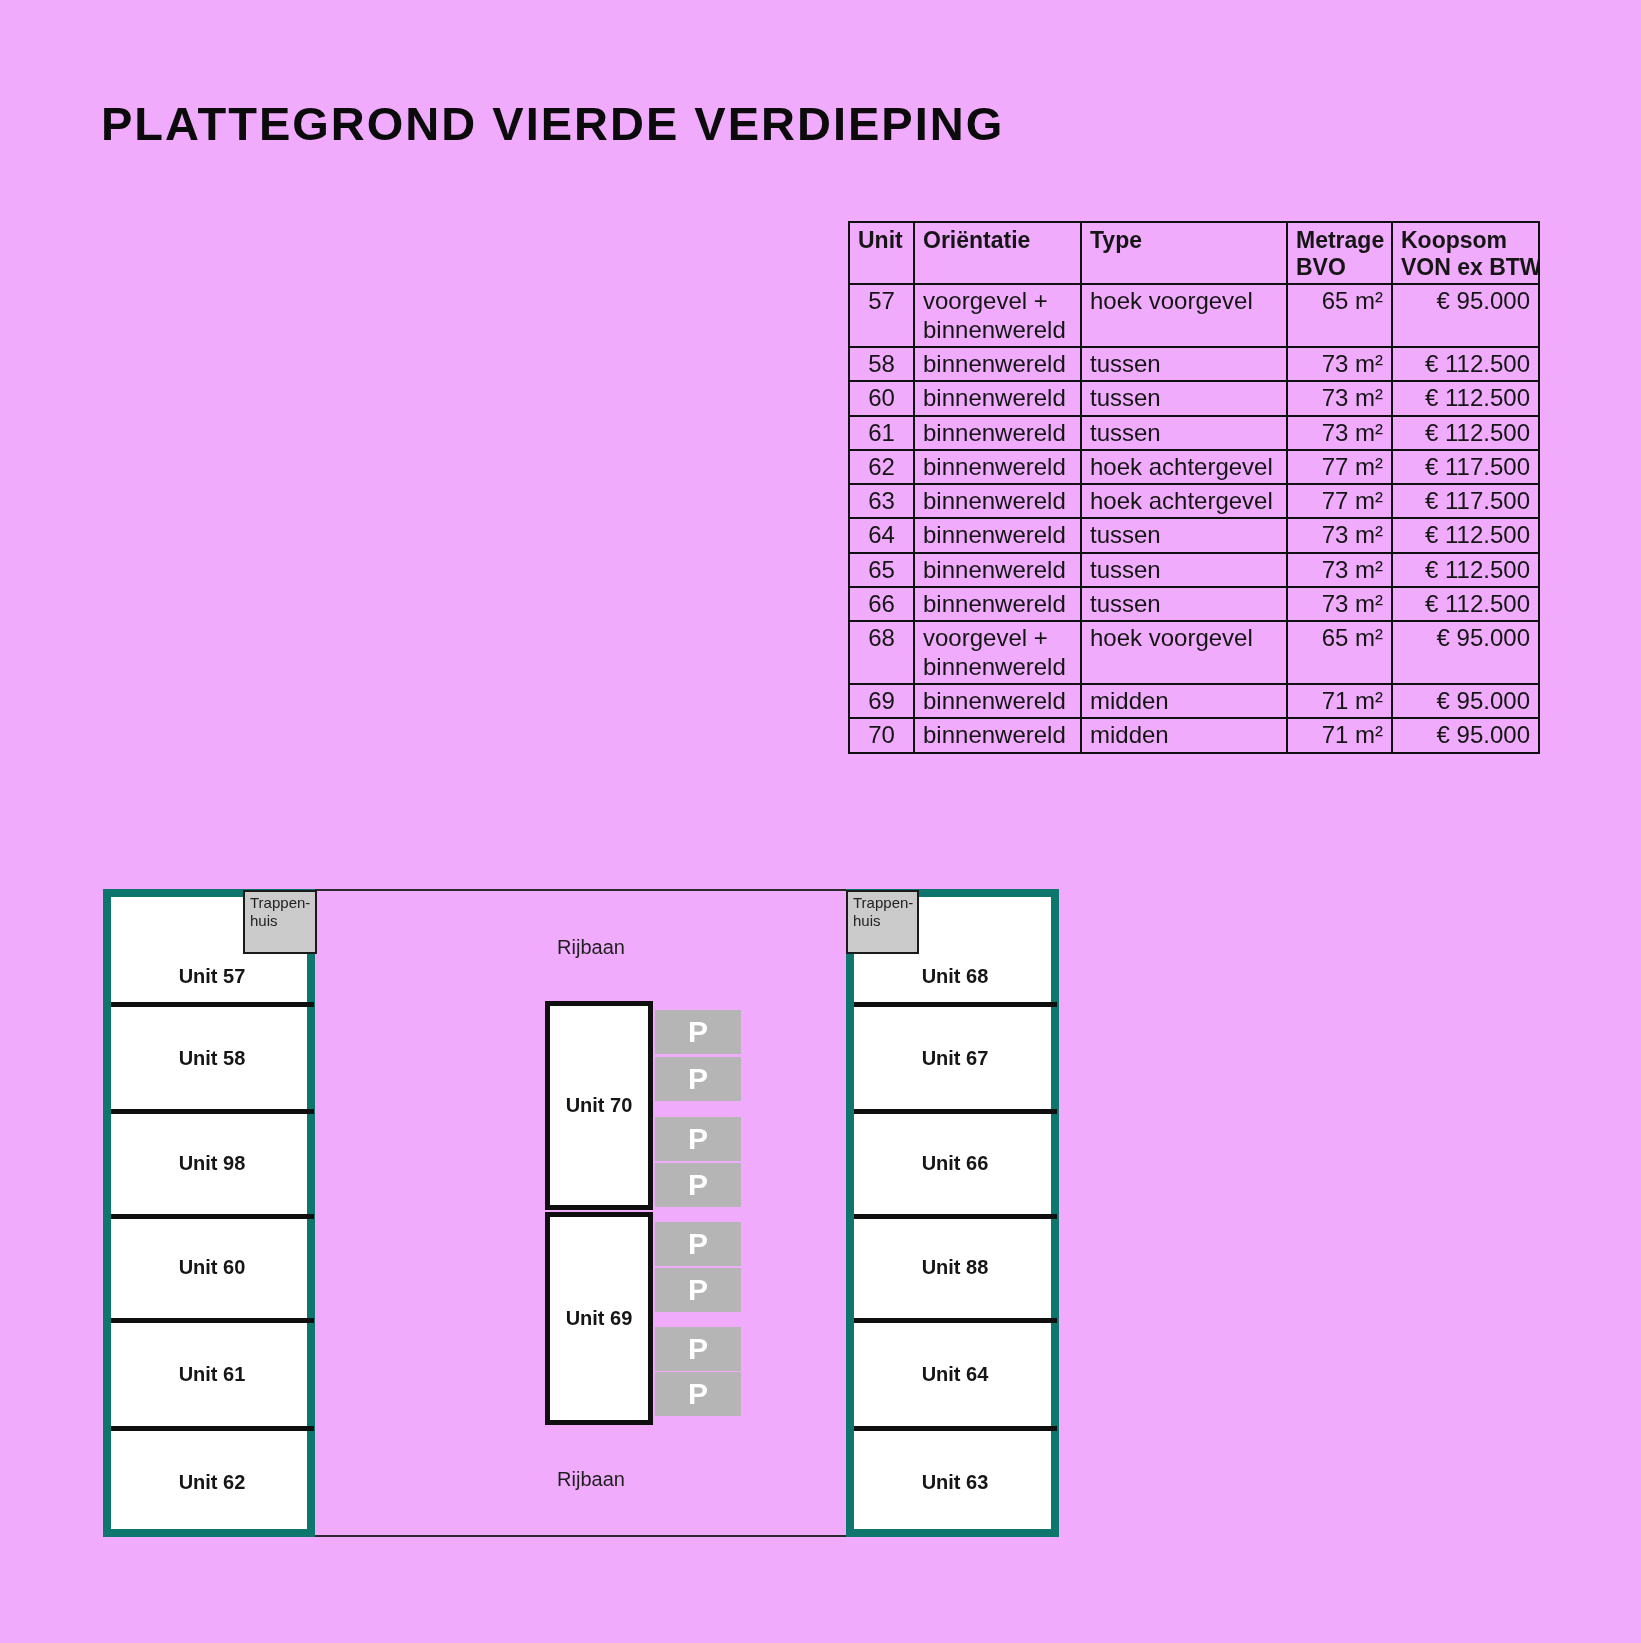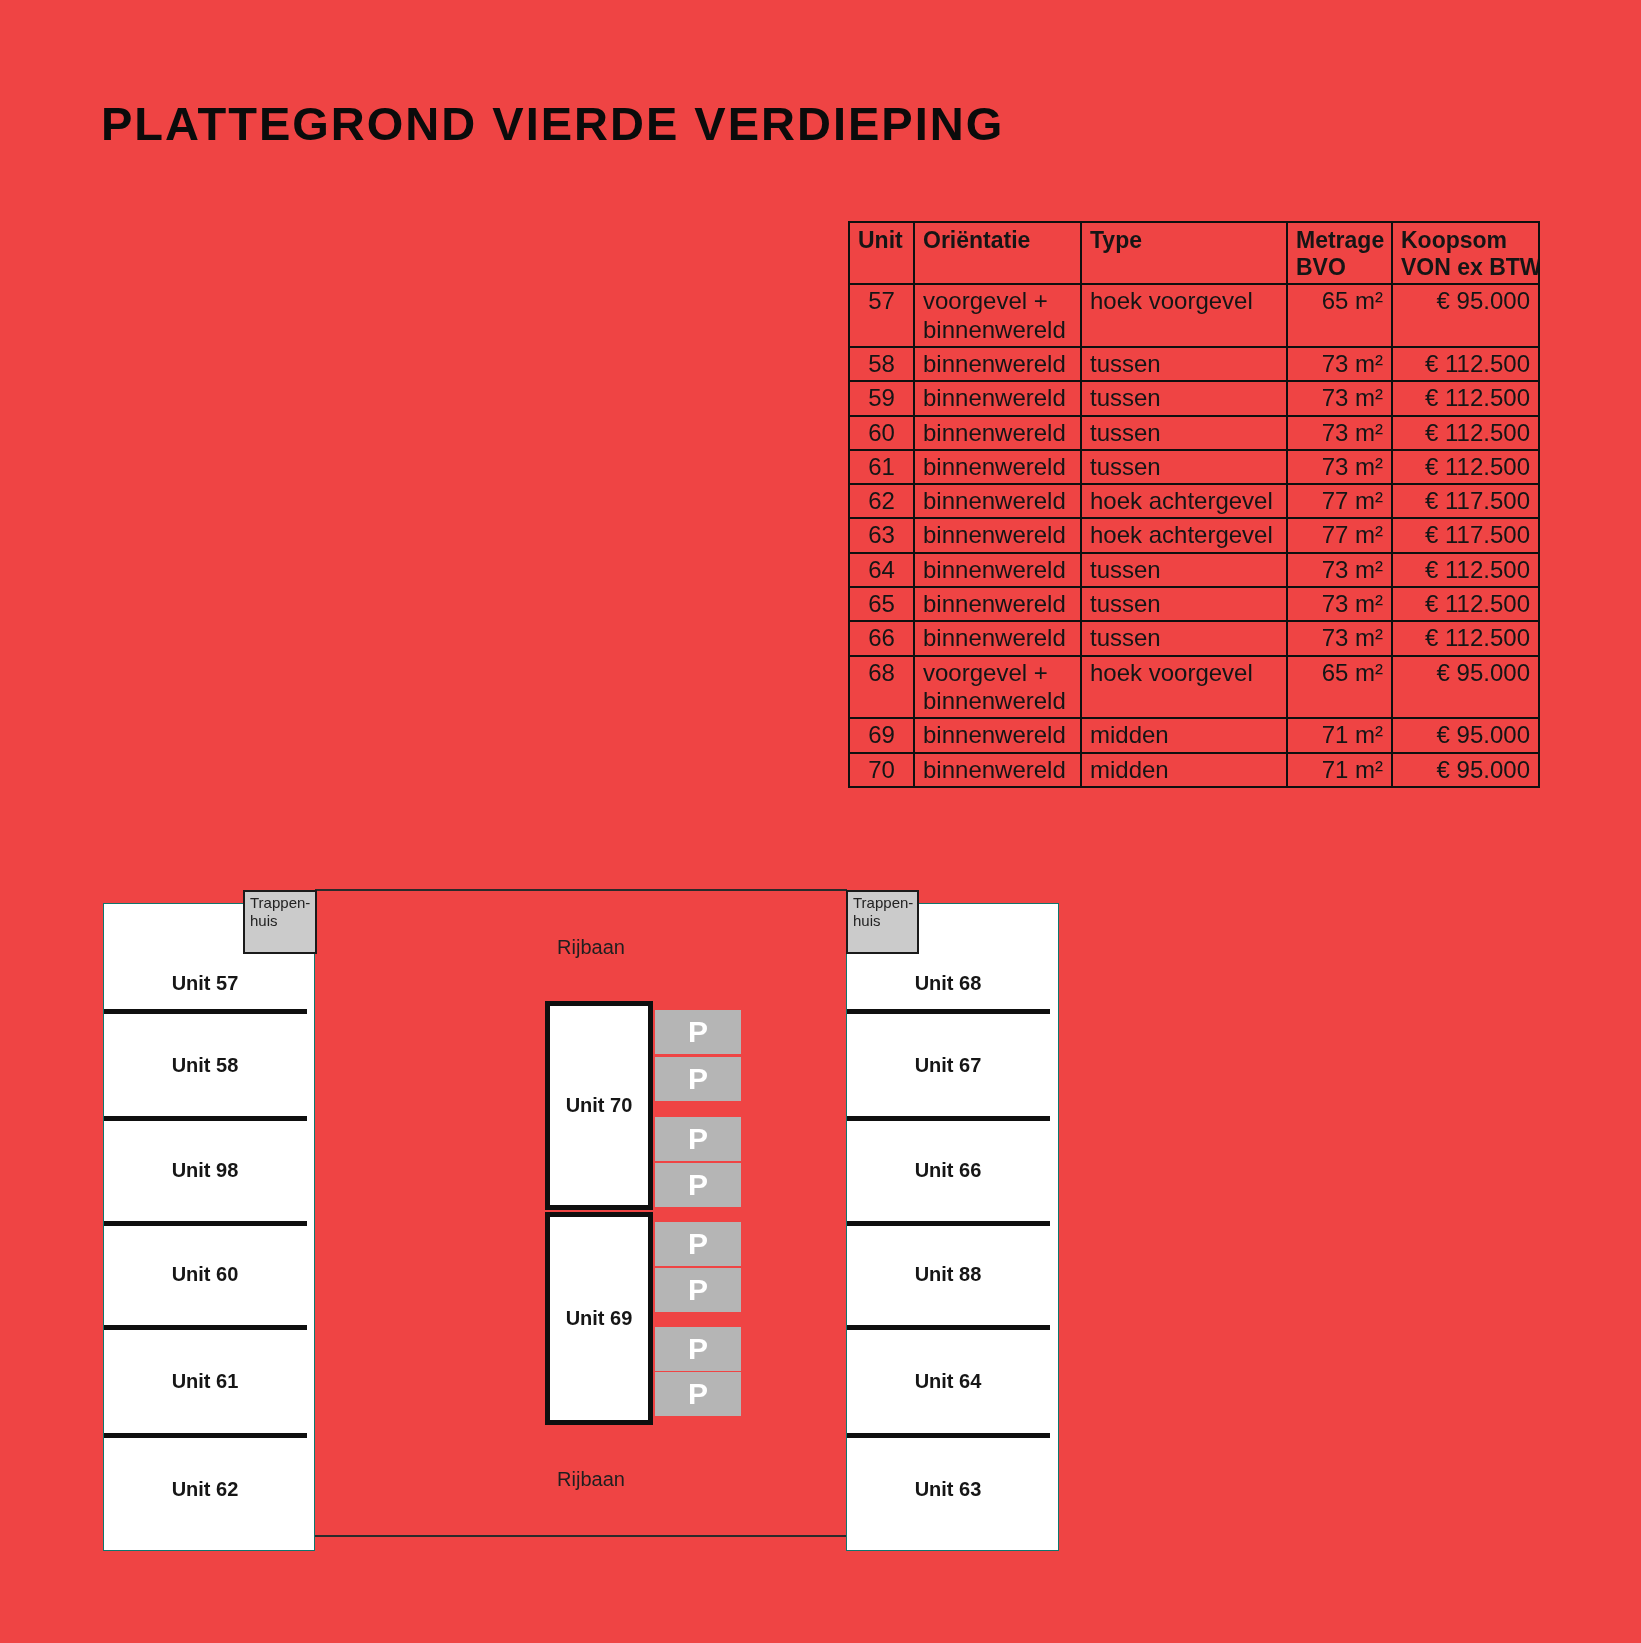--- a/index.html
+++ b/index.html
@@ -1,17 +1,17 @@
 <!DOCTYPE html>
 <html><head>
 <meta charset="utf-8">
 <style>
   html,body{margin:0;padding:0;background:#ffffff;}
   .canvas{
-    position:relative;width:1641px;height:1643px;background:#ef4444;overflow:hidden;
+    position:relative;width:1641px;height:1643px;background:#f0abfc;overflow:hidden;
     font-family:"Liberation Sans",sans-serif;color:#1a1a1a;
   }
   
   .page-title{
     position:absolute;left:101px;top:96px;margin:0;
     font-size:47px;font-weight:900;letter-spacing:2px;color:#0b0b0b;
     white-space:nowrap;
   }
   
   .units-table{
@@ -35,22 +35,22 @@
   .col-koopsom{width:147px;}
   .td-unit{text-align:center;}
   .td-num{text-align:right;white-space:nowrap;}
   .th-center{text-align:center;}
   
   .plan{position:absolute;left:103px;top:889px;width:955px;height:650px;}
   .thinline{position:absolute;background:#2b2b2b;z-index:0;}
   .tl-top{left:212px;top:0px;width:532px;height:2px;}
   .tl-bottom{left:212px;top:646px;width:532px;height:2px;}
   .unit-col{
-    position:absolute;top:14px;width:212px;height:648px;background:#ffffff;
-    border:1px solid #0f766e;box-sizing:border-box;z-index:1;
+    position:absolute;top:0px;width:212px;height:648px;background:#ffffff;
+    border:8px solid #0f766e;box-sizing:border-box;z-index:1;
   }
   .unit-col.left{left:0px;}
   .unit-col.right{left:743px;width:213px;}
   .hdiv{position:absolute;left:0;width:203px;height:5px;background:#0f0f0f;}
   .hdiv.d1{top:105px;} .hdiv.d2{top:212px;} .hdiv.d3{top:317px;}
   .hdiv.d4{top:421px;} .hdiv.d5{top:529px;}
   .unit-label{
     position:absolute;transform:translate(-50%,-50%);
     font-weight:bold;font-size:20px;color:#161616;white-space:nowrap;z-index:2;
   }
@@ -122,27 +122,20 @@
         <td class="td-num">€ 95.000</td>
       </tr>
       <tr>
         <td class="td-unit">58</td>
         <td>binnenwereld</td>
         <td>tussen</td>
         <td class="td-num">73 m²</td>
         <td class="td-num">€ 112.500</td>
       </tr>
       <tr>
-        <td class="td-unit">59</td>
-        <td>binnenwereld</td>
-        <td>tussen</td>
-        <td class="td-num">73 m²</td>
-        <td class="td-num">€ 112.500</td>
-      </tr>
-      <tr>
         <td class="td-unit">60</td>
         <td>binnenwereld</td>
         <td>tussen</td>
         <td class="td-num">73 m²</td>
         <td class="td-num">€ 112.500</td>
       </tr>
       <tr>
         <td class="td-unit">61</td>
         <td>binnenwereld</td>
         <td>tussen</td>

